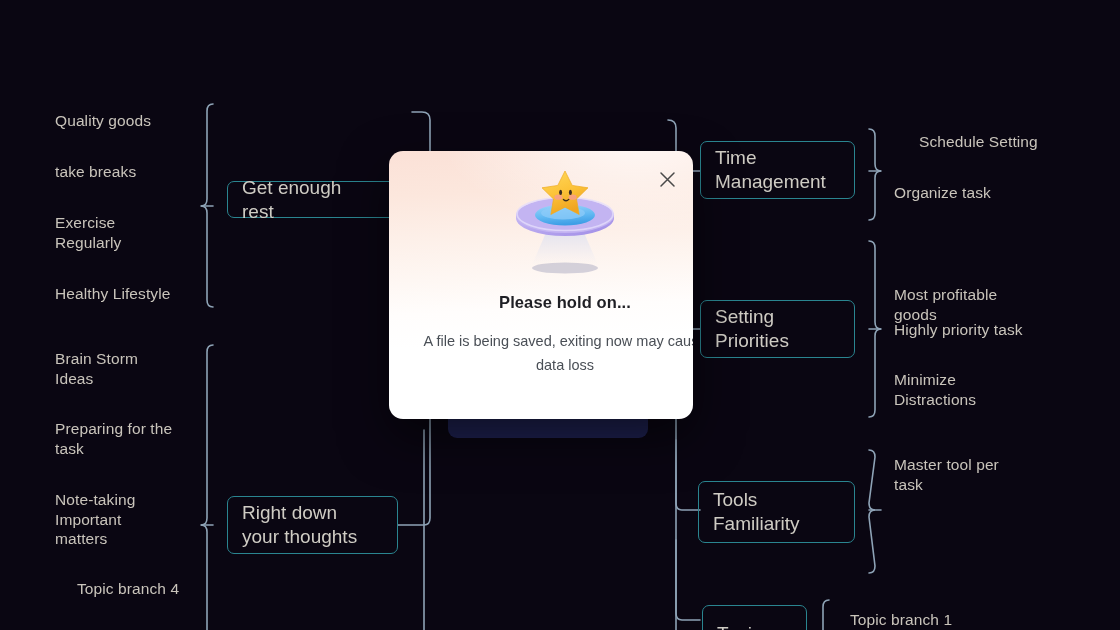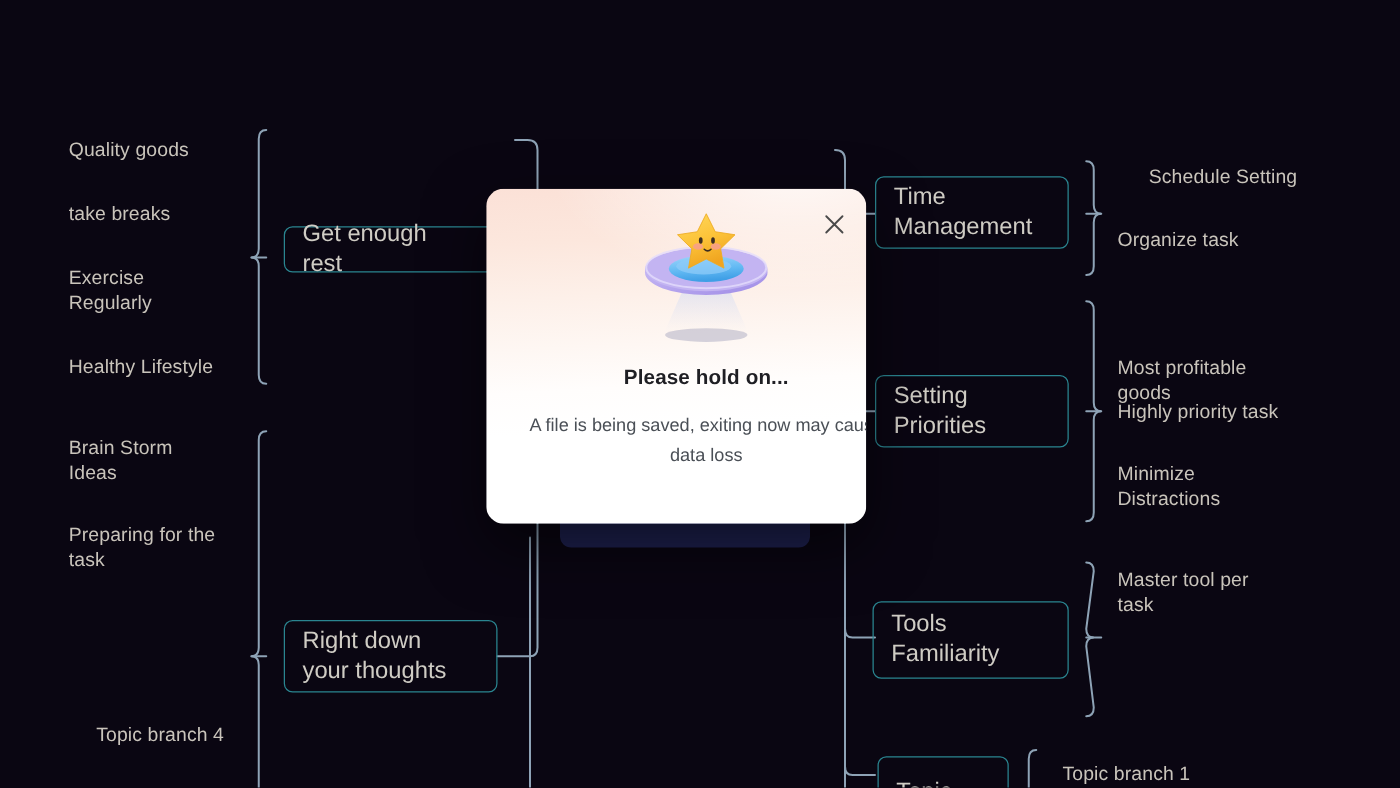--- a/index.html
+++ b/index.html
@@ -193,20 +193,23 @@
 Regularly</div>
   <div class="leaf-label" style="left:55px; top:284px;">Healthy Lifestyle</div>
 
   <div class="topic-node" style="left:227px; top:181px; width:171px; height:37px;">Get enough
 rest</div>
 
   <div class="leaf-label" style="left:55px; top:349px;">Brain Storm
 Ideas</div>
   <div class="leaf-label" style="left:55px; top:419px;">Preparing for the
 task</div>
+  <div class="leaf-label" style="left:55px; top:490px;">Note-taking
+Important
+matters</div>
   <div class="leaf-label" style="left:77px; top:579px;">Topic branch 4</div>
 
   <div class="topic-node" style="left:227px; top:496px; width:171px; height:58px;">Right down
 your thoughts</div>
 
   <div class="center-node" style="left:448px; top:392px; width:200px; height:46px;">
     <span class="spinner"></span>
   </div>
 
   <div class="topic-node" style="left:700px; top:141px; width:155px; height:58px;">Time

